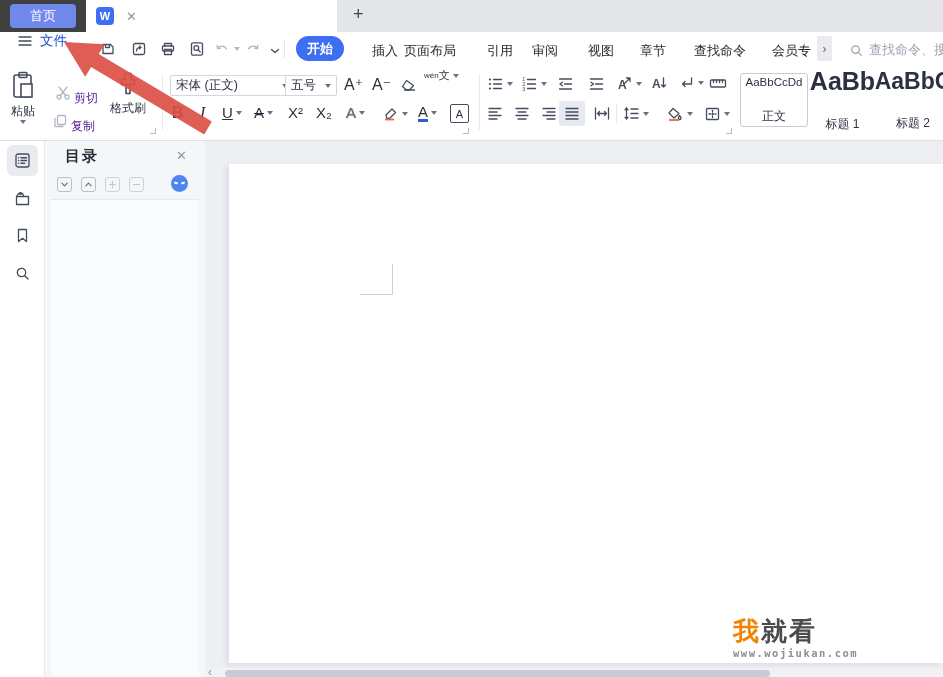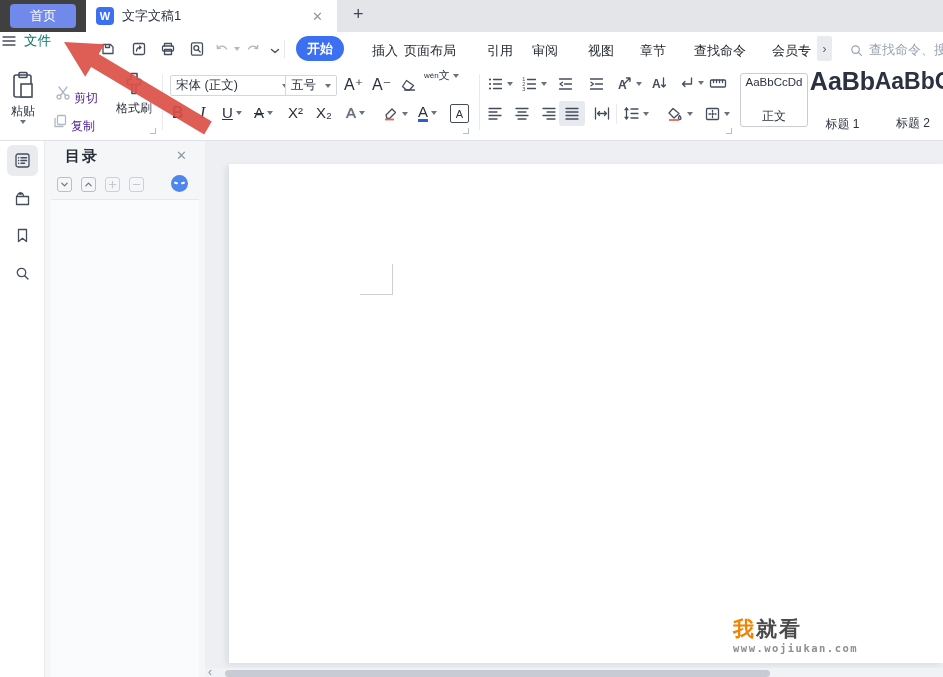--- a/index.html
+++ b/index.html
@@ -13,21 +13,21 @@
   .doc-tab{position:absolute;left:86px;top:0;width:251px;height:32px;background:#fff;display:flex;
            align-items:center;padding:0 10px;box-sizing:border-box;}
   .doc-logo{width:18px;height:18px;border-radius:4px;background:#3d6ff2;color:#fff;font-size:11px;
             font-weight:bold;display:flex;align-items:center;justify-content:center;margin-right:8px;flex:none;}
   .doc-title{font-size:13px;color:#2c333f;flex:1;white-space:nowrap;overflow:hidden;}
   .tab-close{color:#8d97a8;font-size:13px;padding:2px 4px;}
   .tab-plus{position:absolute;left:349px;top:4px;font-size:18px;color:#3d4757;padding:0 4px;}
   
   .menubar{position:absolute;top:32px;left:0;right:0;height:34px;background:#fff;}
   .mi{position:absolute;top:8px;}
-  .file-group{left:13px;top:8px;display:flex;align-items:center;gap:6px;color:#0f766e;font-size:13.5px;}
+  .file-group{left:13px;top:8px;display:flex;align-items:center;gap:6px;color:#1d4ed8;font-size:13.5px;padding-left:16px;}
   .qat{width:18px;height:18px;}
   .ic{stroke:#454d5d;fill:none;stroke-width:1.3;stroke-linecap:round;stroke-linejoin:round;}
   .ic-dis{stroke:#b2b8c2;}
   .caret{width:0;height:0;border-left:3.5px solid transparent;border-right:3.5px solid transparent;
          border-top:4px solid #6a7280;display:inline-block;}
   .caret.dis{border-top-color:#b2b8c2;}
   .pill{position:absolute;left:296px;top:4px;width:48px;height:25px;border-radius:13px;background:#3d6ff2;
         color:#fff;font-size:13px;font-weight:600;display:flex;align-items:center;justify-content:center;}
   .rtab{position:absolute;top:10px;font-size:13px;color:#23292f;white-space:nowrap;}
   .rt1{left:372px}.rt2{left:404px}.rt3{left:487px}.rt4{left:532px}.rt5{left:588px}
@@ -66,39 +66,38 @@
   .ai-circle i{position:absolute;top:7px;width:4px;height:2px;background:#fff;border-radius:1px;display:block;}
   .ai-e1{left:3px;transform:rotate(18deg);}
   .ai-e2{right:3px;transform:rotate(-18deg);}
   .panel-list{position:absolute;left:6px;right:6px;top:58px;bottom:0;background:#fafbfd;border-top:1px solid #e6e8ec;}
   .canvas{position:absolute;left:205px;top:141px;right:0;bottom:0;background:#edeff3;overflow:hidden;}
   .page{position:absolute;left:24px;top:23px;width:714px;height:499px;background:#fff;
         box-shadow:-3px 2px 6px rgba(60,70,90,.10);}
   .mark-v{position:absolute;left:163px;top:100px;width:1px;height:31px;background:#ccd0d6;}
   .mark-h{position:absolute;left:131px;top:130px;width:32px;height:1px;background:#ccd0d6;}
   .watermark{position:absolute;left:528px;top:477px;line-height:1;}
-  .wm1{font-size:21px;font-weight:700;letter-spacing:2px;color:#4b4b4b;}
+  .wm1{font-size:26px;font-weight:700;letter-spacing:2px;color:#4b4b4b;}
   .wm1 .acc{color:#f08300;}
   .wm2{margin-top:4px;font-family:"DejaVu Sans Mono",monospace;font-size:10.5px;font-weight:700;
        color:#8f8f8f;letter-spacing:1.5px;}
   .hscroll{position:absolute;left:0;right:0;top:527px;height:10px;background:#f1f2f5;}
   .hthumb{position:absolute;left:20px;top:1.5px;width:545px;height:7px;border-radius:3.5px;background:#c8cbd3;}
   .harrow{position:absolute;left:3px;top:-3px;color:#8892a4;font-size:12px;}
   .arrow-overlay{position:absolute;left:0;top:0;width:943px;height:677px;pointer-events:none;z-index:60;}
 </style>
 </head>
 <body>
 
 <div class="tabbar">
   <div class="home-zone">
     <div class="home-btn">首页</div>
   </div>
   <div class="doc-tab">
     <div class="doc-logo">W</div>
-    <div class="doc-title">文字文稿1</div>
     <div class="tab-close">✕</div>
   </div>
   <div class="tab-plus">+</div>
 </div>
 
 <div class="menubar">
   <div class="file-group">
     <svg class="qat" viewBox="0 0 18 18">
       <path class="ic" d="M3 5h12M3 9h12M3 13h12"></path>
       </svg>
@@ -178,21 +177,21 @@
       </svg>
     <span class="rlbl dis">剪切</span>
   </div>
   <div class="rbtn" style="left:52px;top:40px">
     <svg width="16" height="16" viewBox="0 0 16 16">
       <rect class="ic ic-dis" x="5.5" y="2.5" width="8" height="9" rx="1"></rect>
       <path class="ic ic-dis" d="M3 5.5v8h8"></path>
       </svg>
     <span class="rlbl dis">复制</span>
   </div>
-  <div class="rbtn" style="left:116px;top:5px;flex-direction:column;gap:3px">
+  <div class="rbtn" style="left:110px;top:5px;flex-direction:column;gap:3px">
     <svg width="22" height="26" viewBox="0 0 22 26">
       <path class="ic" d="M8 2.5h6v6h3.5v5h-13v-5H8z" style="stroke-width:1.6"></path>
       <path class="ic" d="M9 13.5v9h4v-9" style="stroke-width:1.6"></path>
       </svg>
     <span class="rlbl">格式刷</span>
   </div>
   <div class="corner" style="left:150px"></div>
   <div class="vsep" style="left:162px"></div>
 
   <div class="combo" style="left:170px;width:124px">

